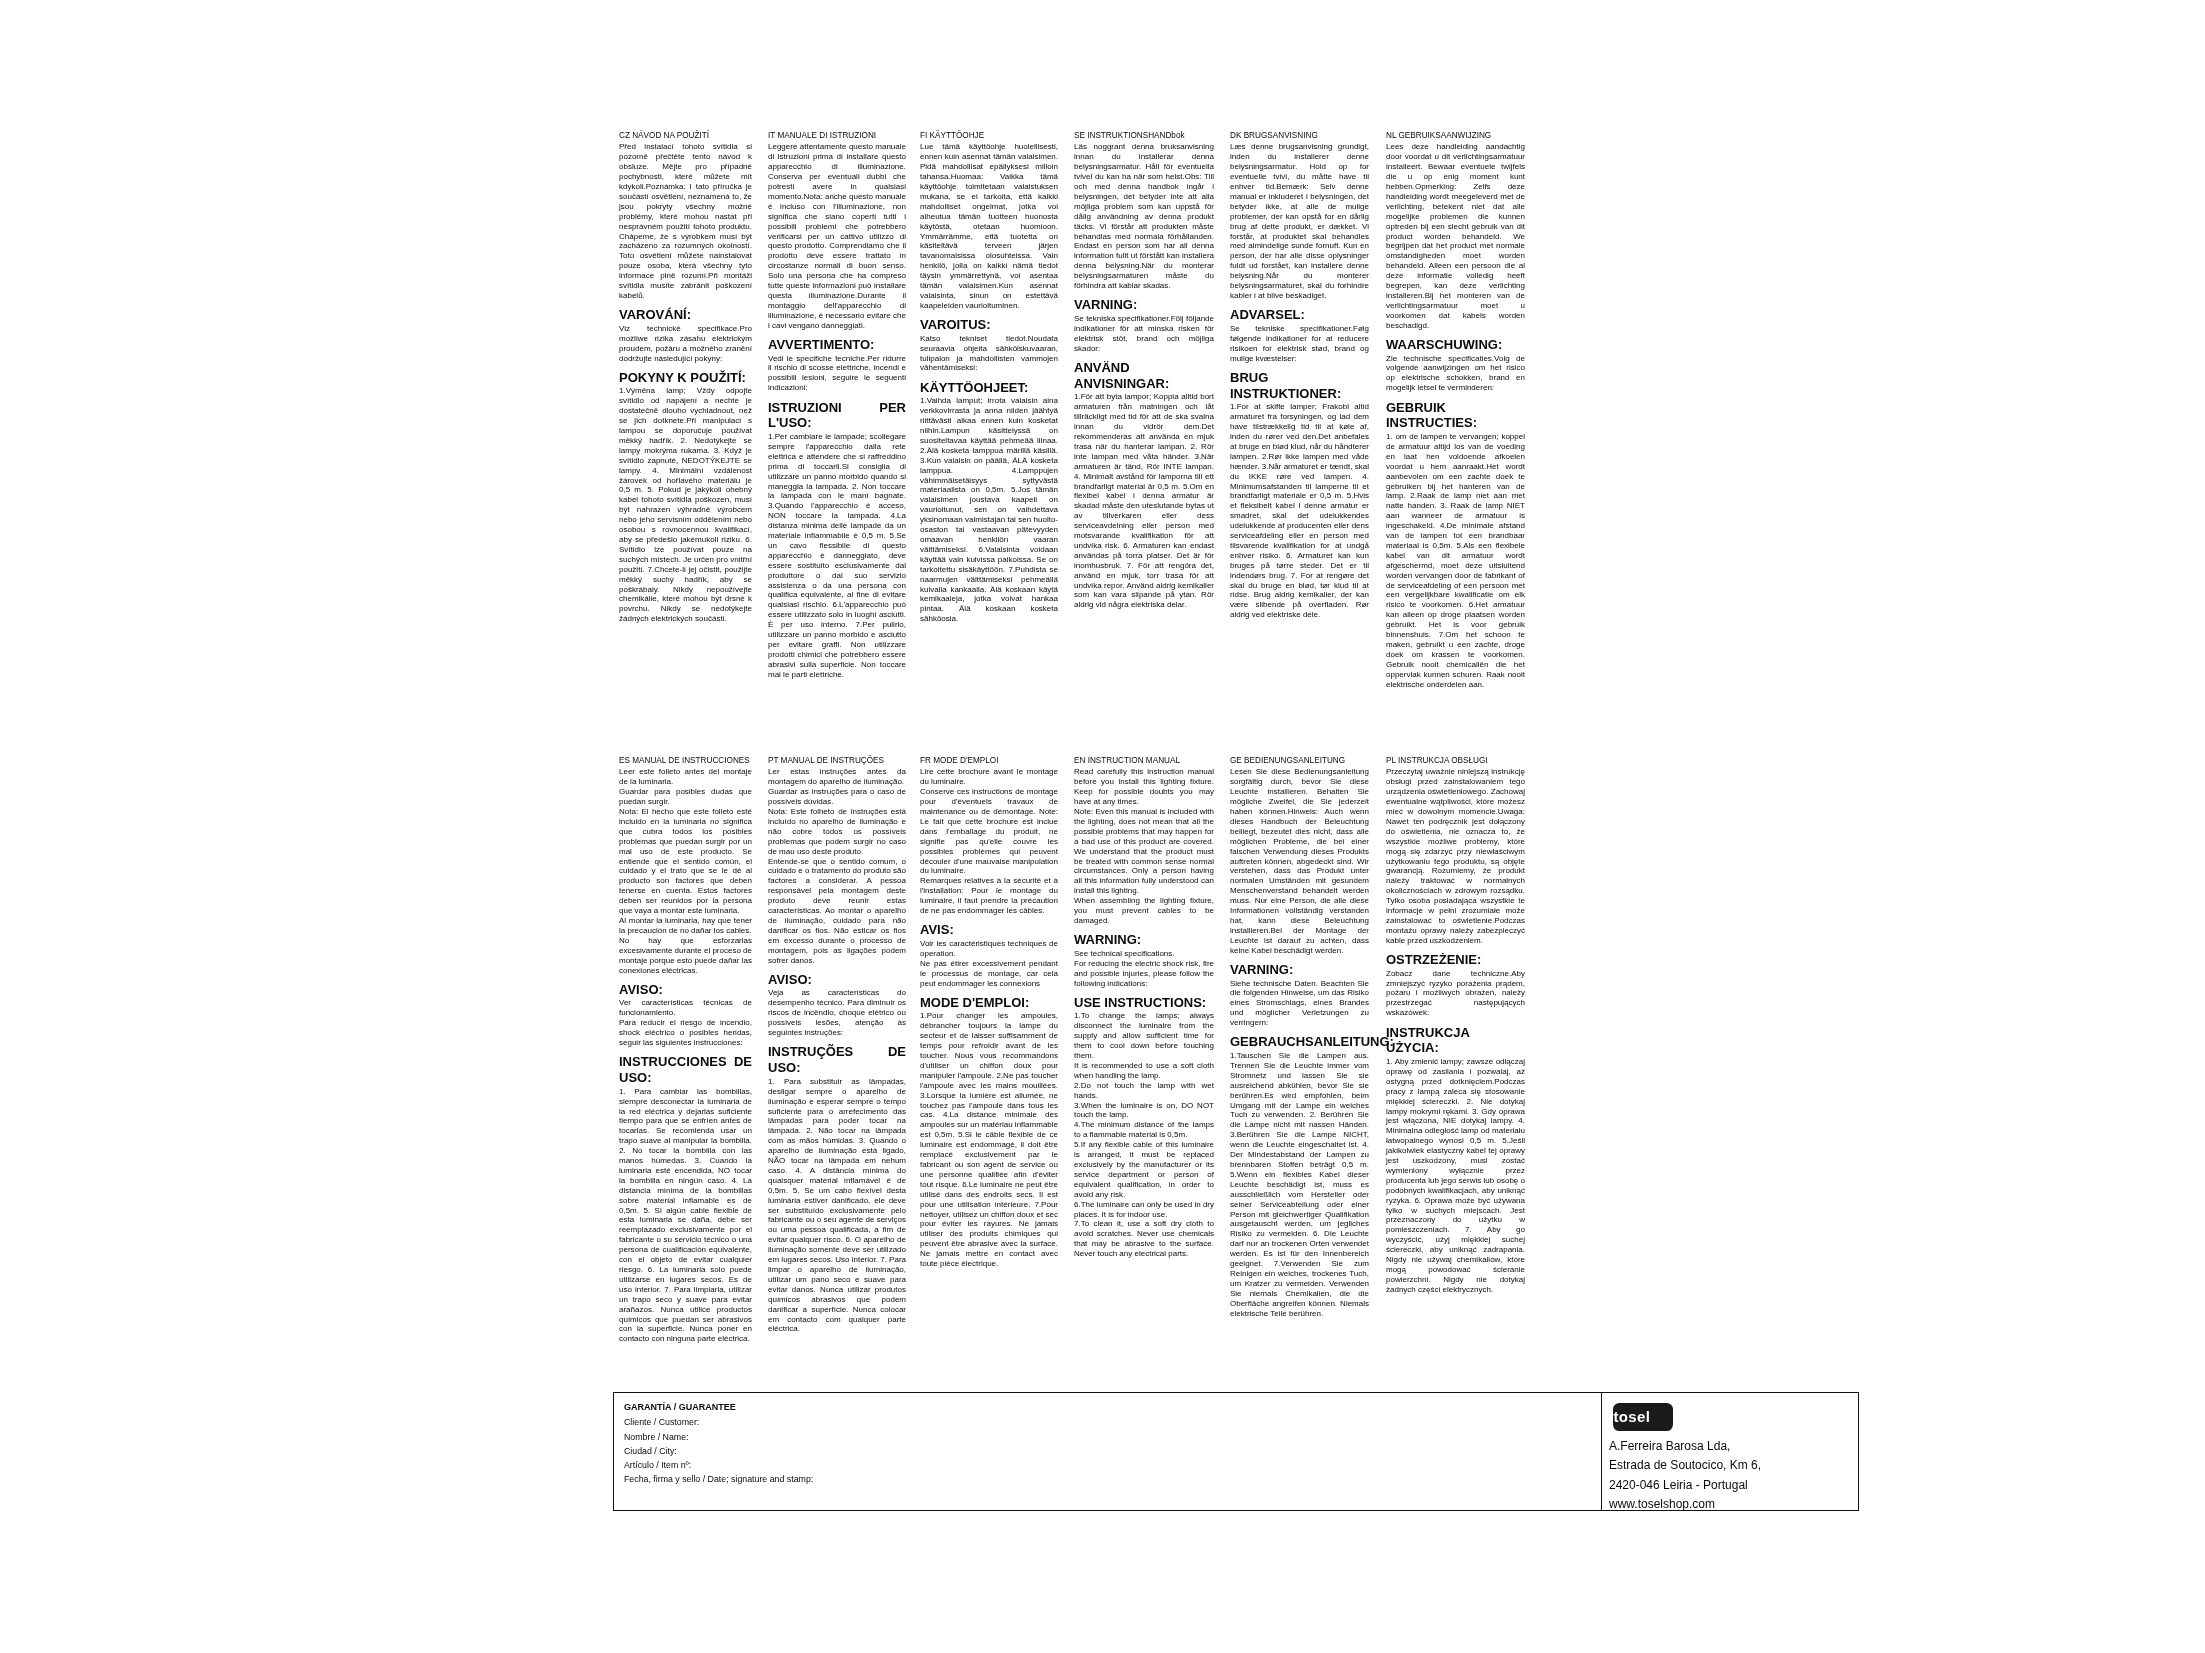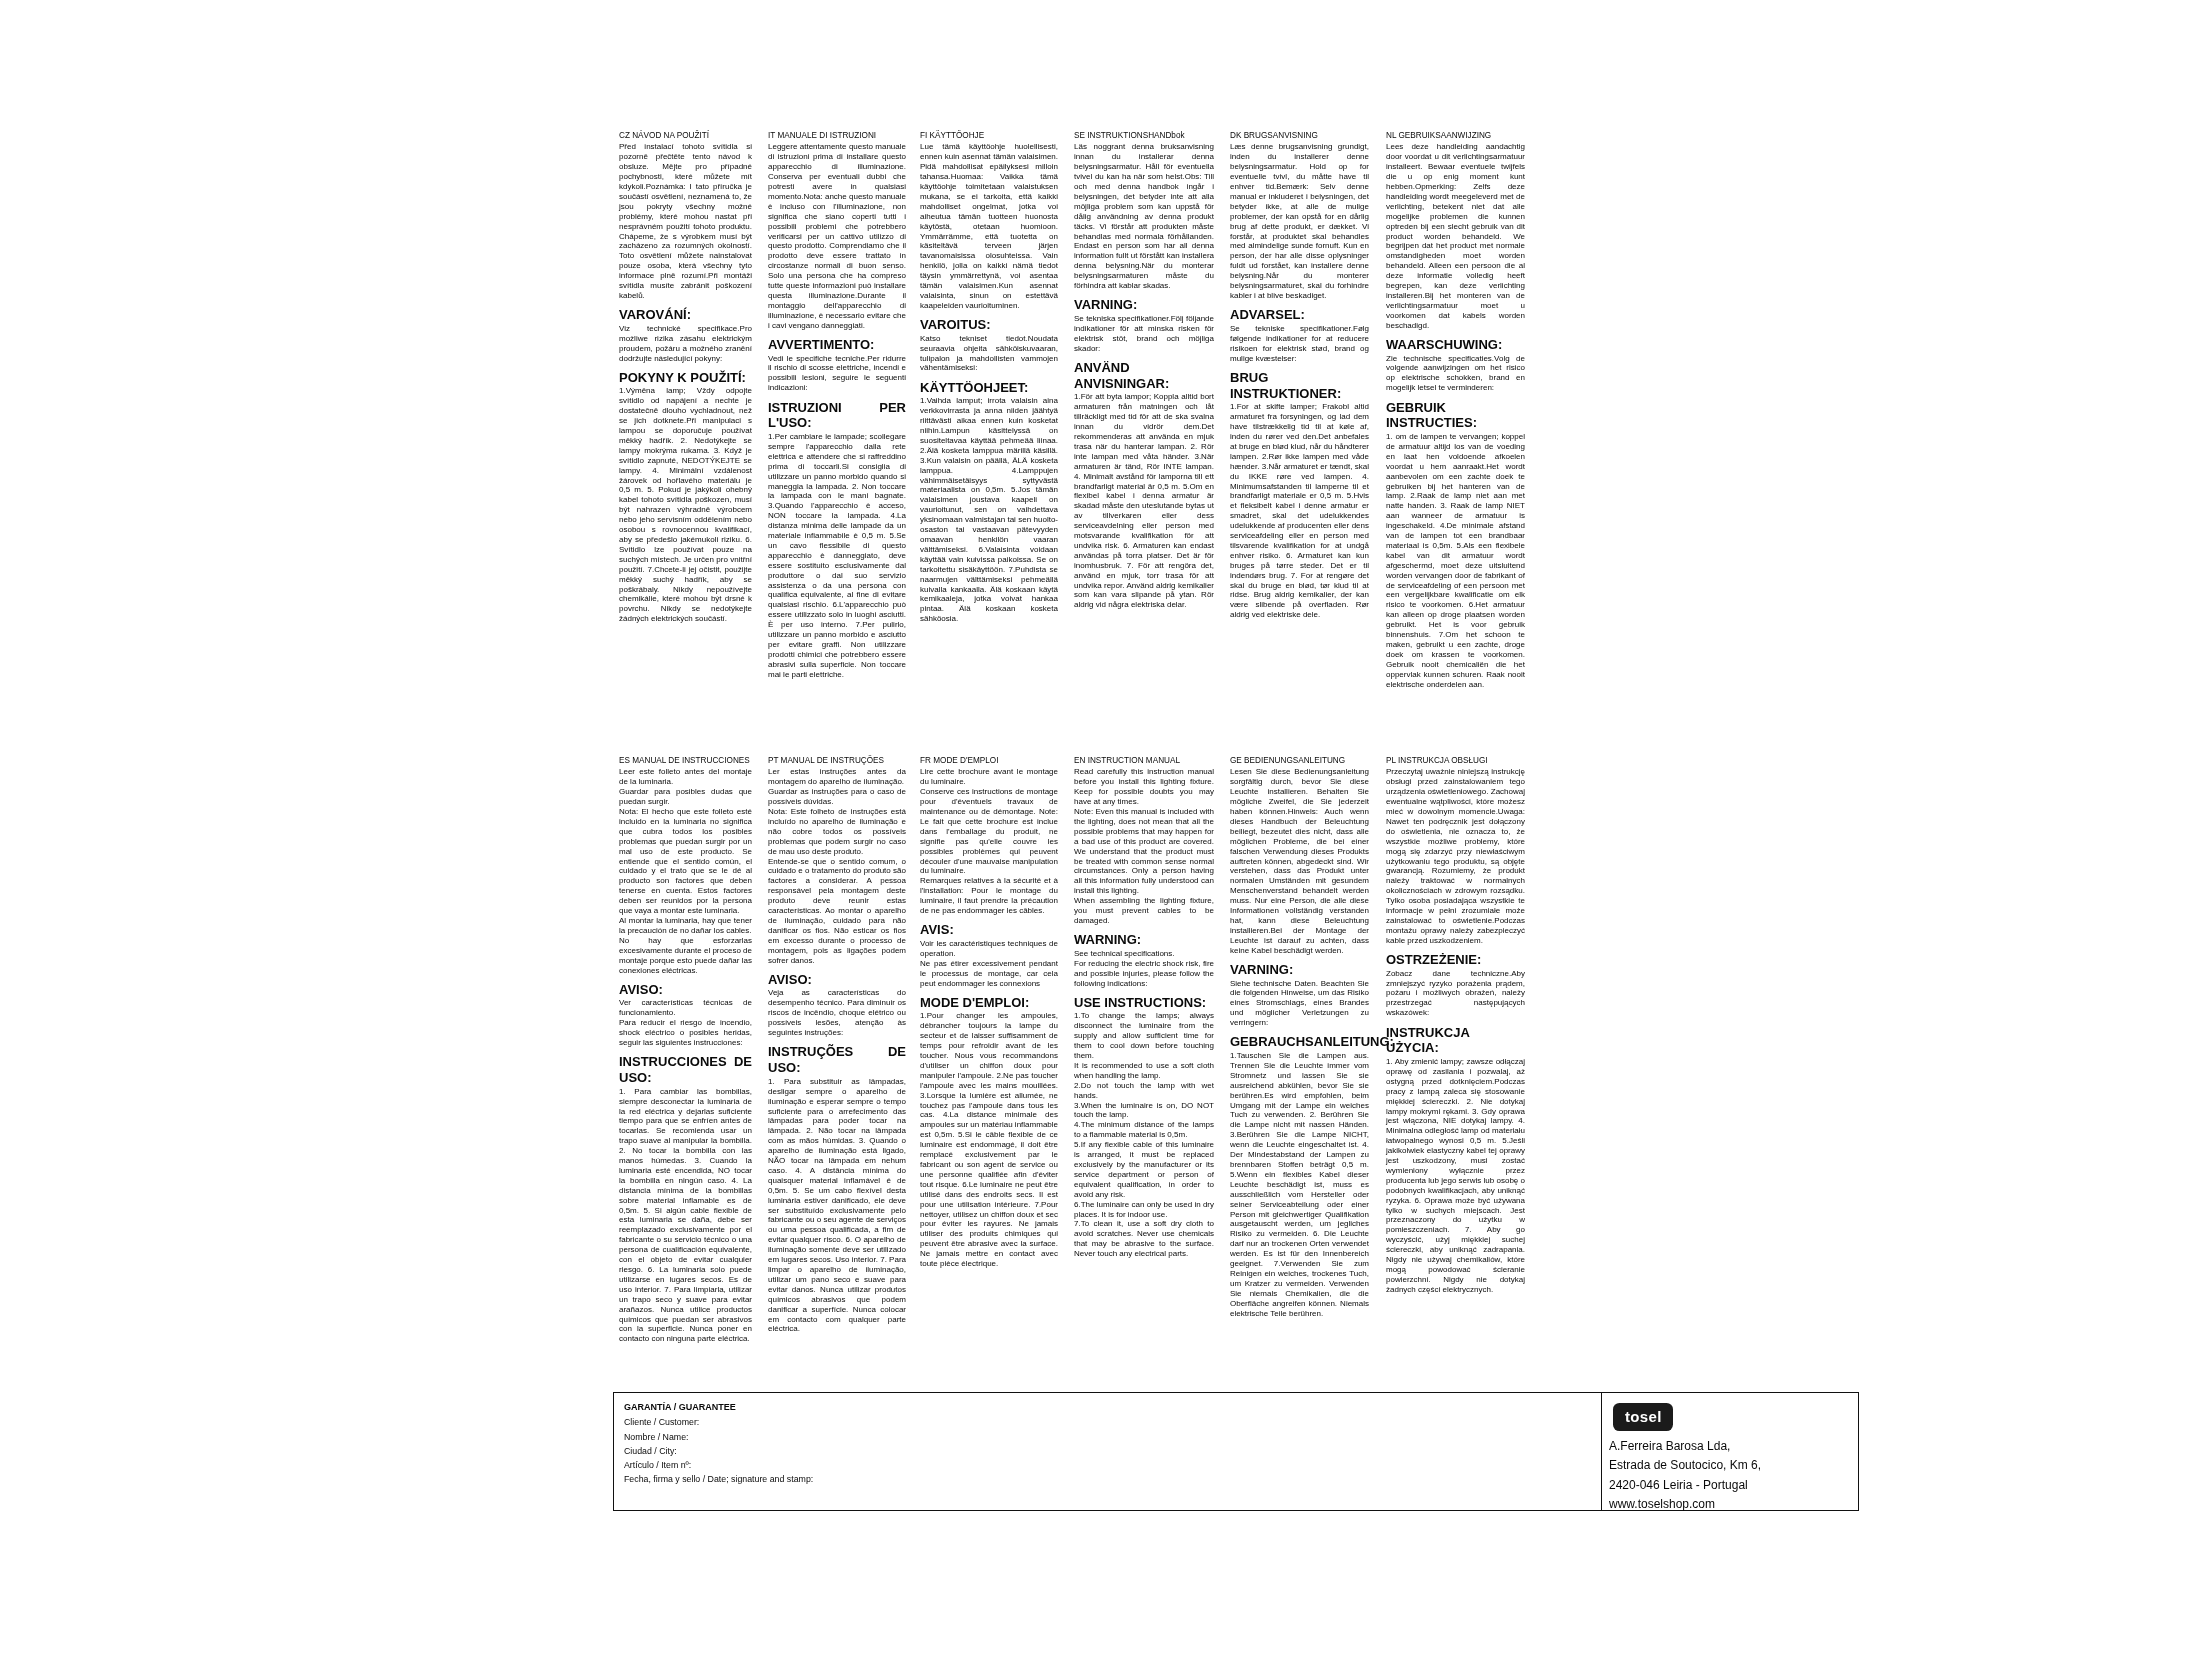--- a/index.html
+++ b/index.html
@@ -94,21 +94,21 @@
     position: absolute;
     left: 11.4px;
     top: 10px;
     width: 60px;
     height: 28px;
     background: #1b1b1b;
     border-radius: 6.4px;
     color: #ffffff;
     font-size: 15px;
     font-weight: bold;
-    text-align: center;
+    text-align: left;
     line-height: 28px;
     letter-spacing: 0.4px;
   }
   .brand-addr {
     position: absolute;
     left: 7px;
     top: 44px;
     font-size: 12px;
     line-height: 1.62;
     color: #0a0a0a;

